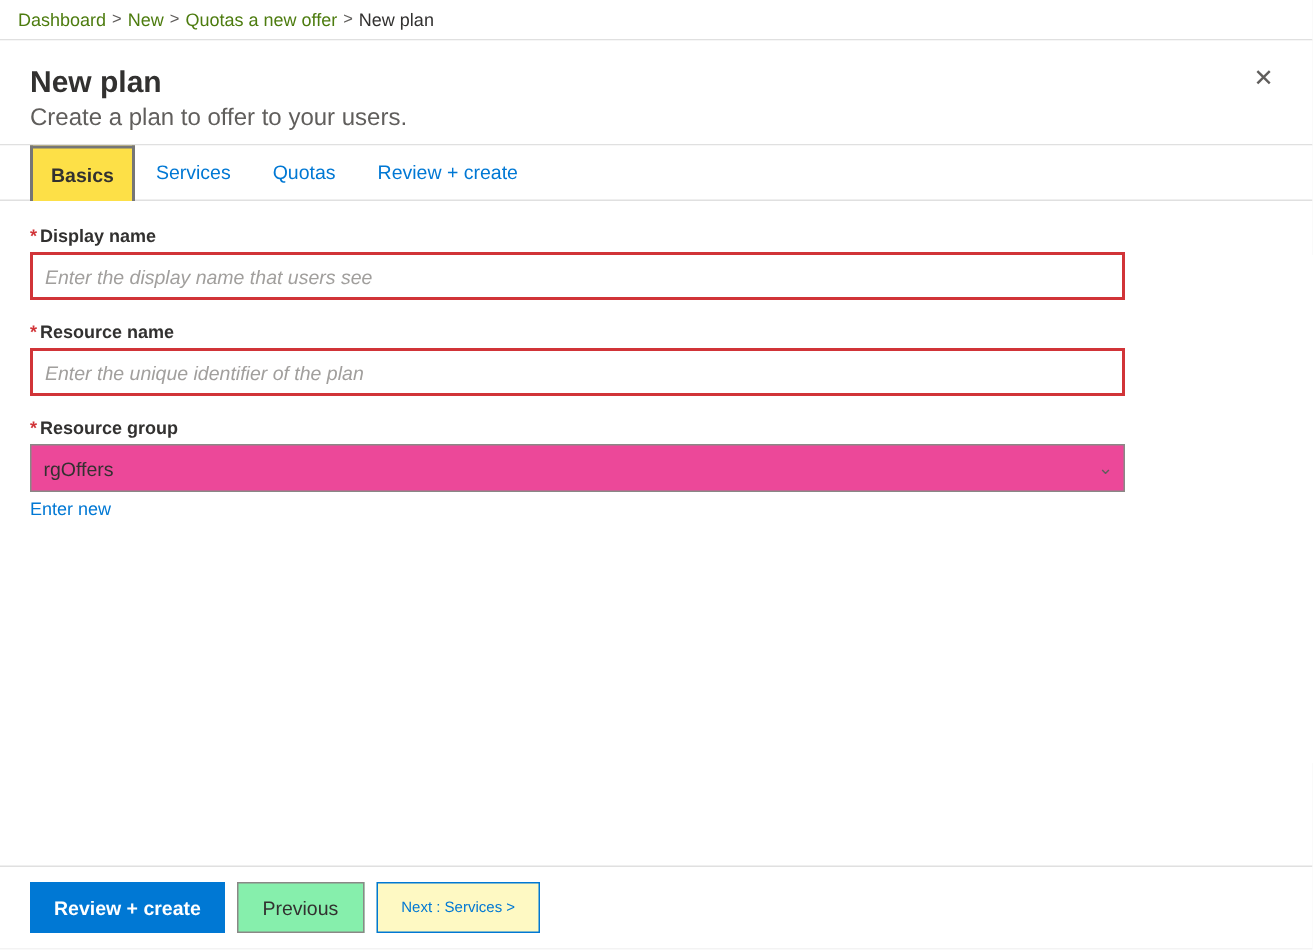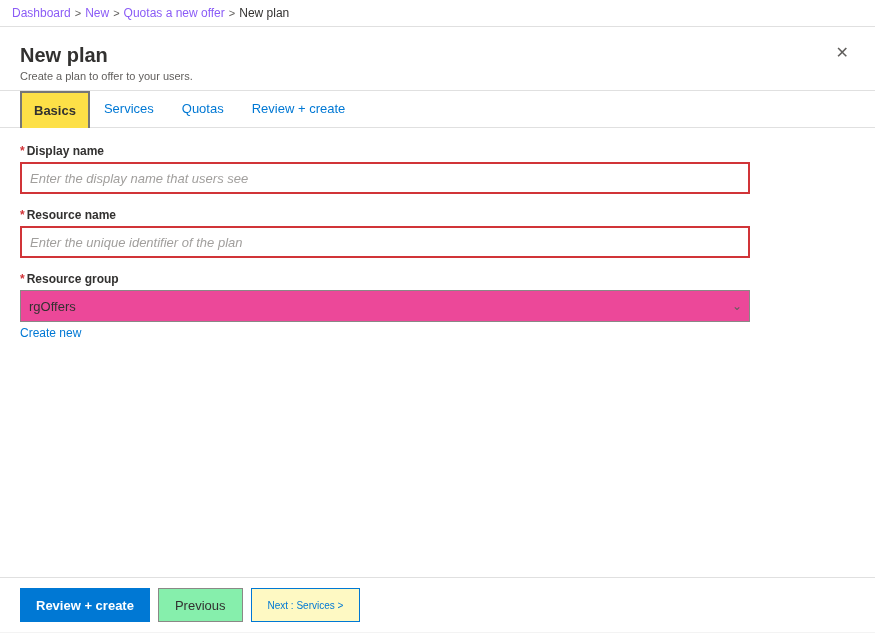--- a/index.html
+++ b/index.html
@@ -21,21 +21,21 @@
       background: #fff;
       border-bottom: 1px solid #e0e0e0;
       font-size: 12px;
       color: #0078d4;
       gap: 4px;
     }
     .breadcrumb span {
       color: #323130;
     }
     .breadcrumb a {
-      color: #8b5cf6;
+      color: #4d7c0f;
       text-decoration: none;
       cursor: pointer;
     }
     .breadcrumb .separator {
       color: #605e5c;
       font-size: 11px;
     }
 
     
     .panel {
@@ -56,21 +56,21 @@
     }
 
     .panel-title {
       font-size: 20px;
       font-weight: 600;
       color: #323130;
       line-height: 1.2;
     }
 
     .panel-subtitle {
-      font-size: 11px;
+      font-size: 16px;
       color: #605e5c;
       margin-top: 3px;
     }
 
     .close-btn {
       background: none;
       border: none;
       cursor: pointer;
       font-size: 16px;
       color: #605e5c;
@@ -291,21 +291,21 @@
 
 
     <div class="form-group">
       <label class="form-label">
         <span class="required-star">*</span><span>Resource group</span>
       </label>
       <div class="form-select-wrapper">
         <select class="form-select"><option value="rgOffers">rgOffers</option></select>
         <span class="select-chevron">⌄</span>
       </div>
-      <a class="create-new-link">Create new</a>
+      <a class="create-new-link">Enter new</a>
     </div>
 
   </div>
 
   <div class="panel-footer">
     <button class="btn-primary">Review + create</button>
     <button class="btn-secondary">Previous</button>
     <button class="btn-next">Next : Services &gt;</button>
   </div>
 

